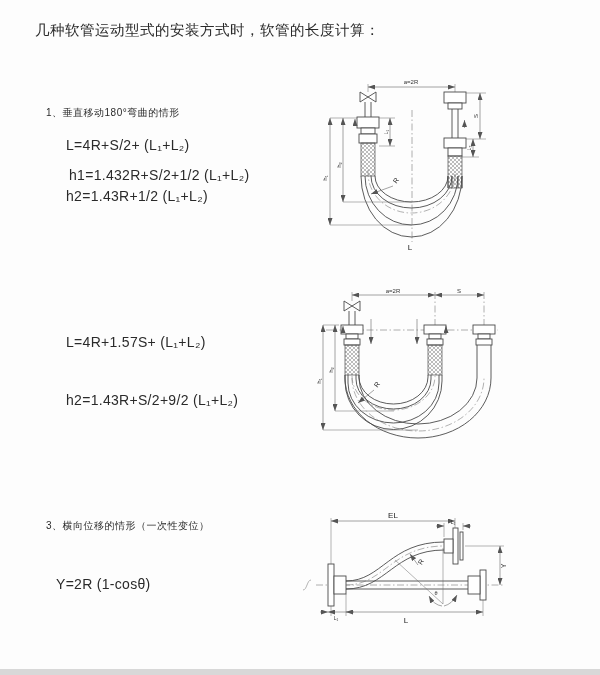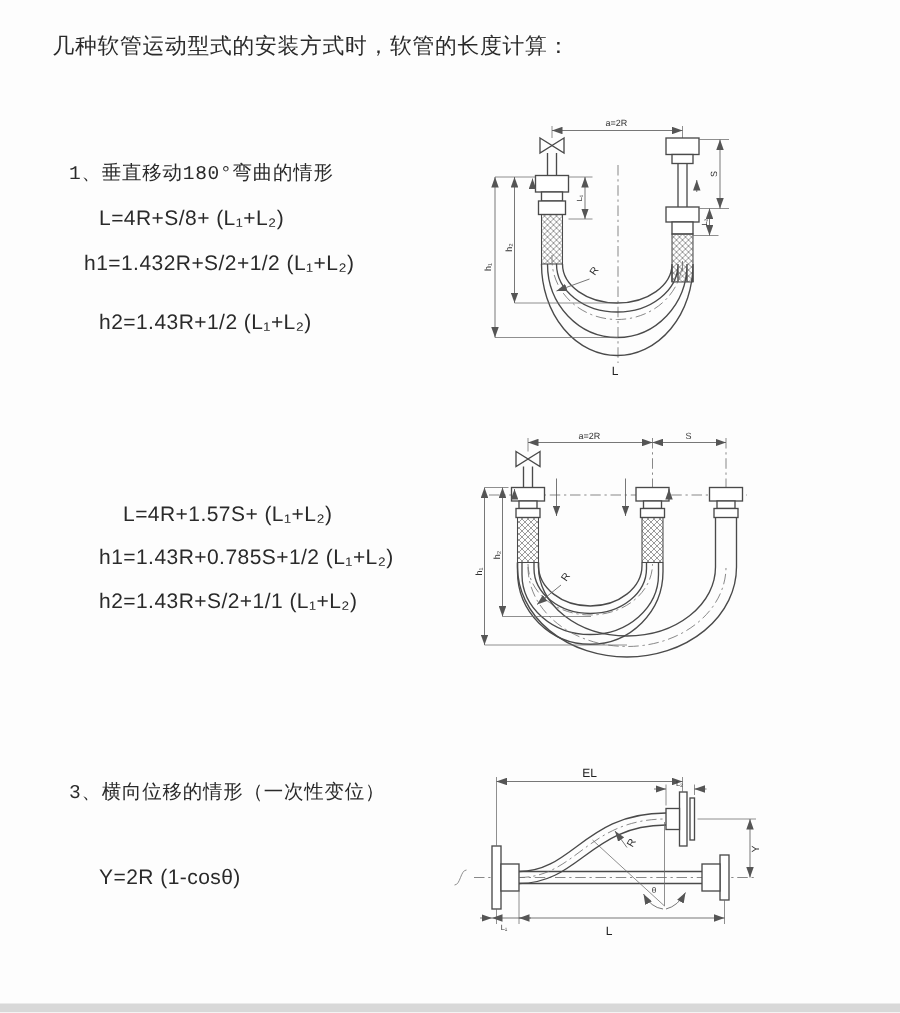--- a/index.html
+++ b/index.html
@@ -1,49 +1,48 @@
 <!DOCTYPE html>
 <html><head>
 <meta charset="utf-8">
 <style>
   html,body{margin:0;padding:0;}
   body{background:#ffffff;font-family:"Liberation Sans", sans-serif;}
   .page{position:relative;width:600px;height:675px;background:#fdfdfd;overflow:hidden;}
   .t{position:absolute;white-space:nowrap;color:#2a2a2a;}
   .title{font-size:14.5px;letter-spacing:0.5px;}
-  .hd{font-size:13px;letter-spacing:0.5px;font-family:Liberation Mono, monospace;}
+  .hd{font-size:10px;letter-spacing:0.5px;}
   .f{font-size:14px;letter-spacing:0.3px;}
   .dg{position:absolute;}
   .p{stroke:#4a4a4a;stroke-width:0.9;fill:none;}
   .fit{stroke:#4a4a4a;stroke-width:0.9;fill:#ffffff;}
   .d{stroke:#5a5a5a;stroke-width:0.55;fill:none;}
   .e{stroke:#6a6a6a;stroke-width:0.5;fill:none;}
   .c{stroke:#6f6f6f;stroke-width:0.55;fill:none;stroke-dasharray:7 2.5 1.5 2.5;}
   .lb{fill:#333;font-size:6px;font-family:"Liberation Sans", sans-serif;}
   .lbB{fill:#222;font-size:8px;font-family:"Liberation Sans", sans-serif;}
   .band{position:absolute;left:0;right:0;bottom:0;height:6px;background:#d8d8d8;}
 </style>
 </head>
 <body>
 
 <div class="page">
 
   <div class="t title" style="left:35px;top:21px">几种软管运动型式的安装方式时，软管的长度计算：</div>
 
   <div class="t hd" style="left:46px;top:106px">1、垂直移动180°弯曲的情形</div>
-  <div class="t f" style="left:66px;top:137px">L=4R+S/8+ (L₁+L₂)</div>
-  <div class="t f" style="left:56px;top:167px">h1=1.432R+S/2+1/2 (L₁+L₂)</div>
-  <div class="t f" style="left:66px;top:206px">h2=1.43R+1/2 (L₁+L₂)</div>
-
-  <div class="t f" style="left:82px;top:334px">L=4R+1.57S+ (L₁+L₂)</div>
-  <div class="t f" style="left:66px;top:363px">h1=1.43R+0.785S+1/2 (L₁+L₂)</div>
-  <div class="t f" style="left:66px;top:392px">h2=1.43R+S/2+1/1 (L₁+L₂)</div>
+  <div class="t f" style="left:66px;top:137px">L=4R+S/2+ (L₁+L₂)</div>
+  <div class="t f" style="left:69px;top:167px">h1=1.432R+S/2+1/2 (L₁+L₂)</div>
+  <div class="t f" style="left:66px;top:188px">h2=1.43R+1/2 (L₁+L₂)</div>
+
+  <div class="t f" style="left:66px;top:334px">L=4R+1.57S+ (L₁+L₂)</div>
+  <div class="t f" style="left:66px;top:392px">h2=1.43R+S/2+9/2 (L₁+L₂)</div>
 
   <div class="t hd" style="left:46px;top:519px">3、横向位移的情形（一次性变位）</div>
-  <div class="t f" style="left:66px;top:576px">Y=2R (1-cosθ)</div>
+  <div class="t f" style="left:56px;top:576px">Y=2R (1-cosθ)</div>
 
   <svg class="dg" style="left:313px;top:70px" width="245" height="190" viewBox="0 0 245 190">
     <defs>
       <marker id="a1e" markerWidth="7" markerHeight="5" refX="7" refY="2.5" orient="auto" markerUnits="userSpaceOnUse">
         <path d="M0 0 L7 2.5 L0 5 Z" fill="#555"></path>
       </marker>
       <marker id="a1s" markerWidth="7" markerHeight="5" refX="0" refY="2.5" orient="auto" markerUnits="userSpaceOnUse">
         <path d="M7 0 L0 2.5 L7 5 Z" fill="#555"></path>
       </marker>
       <pattern id="braid1" width="4" height="4" patternUnits="userSpaceOnUse">

